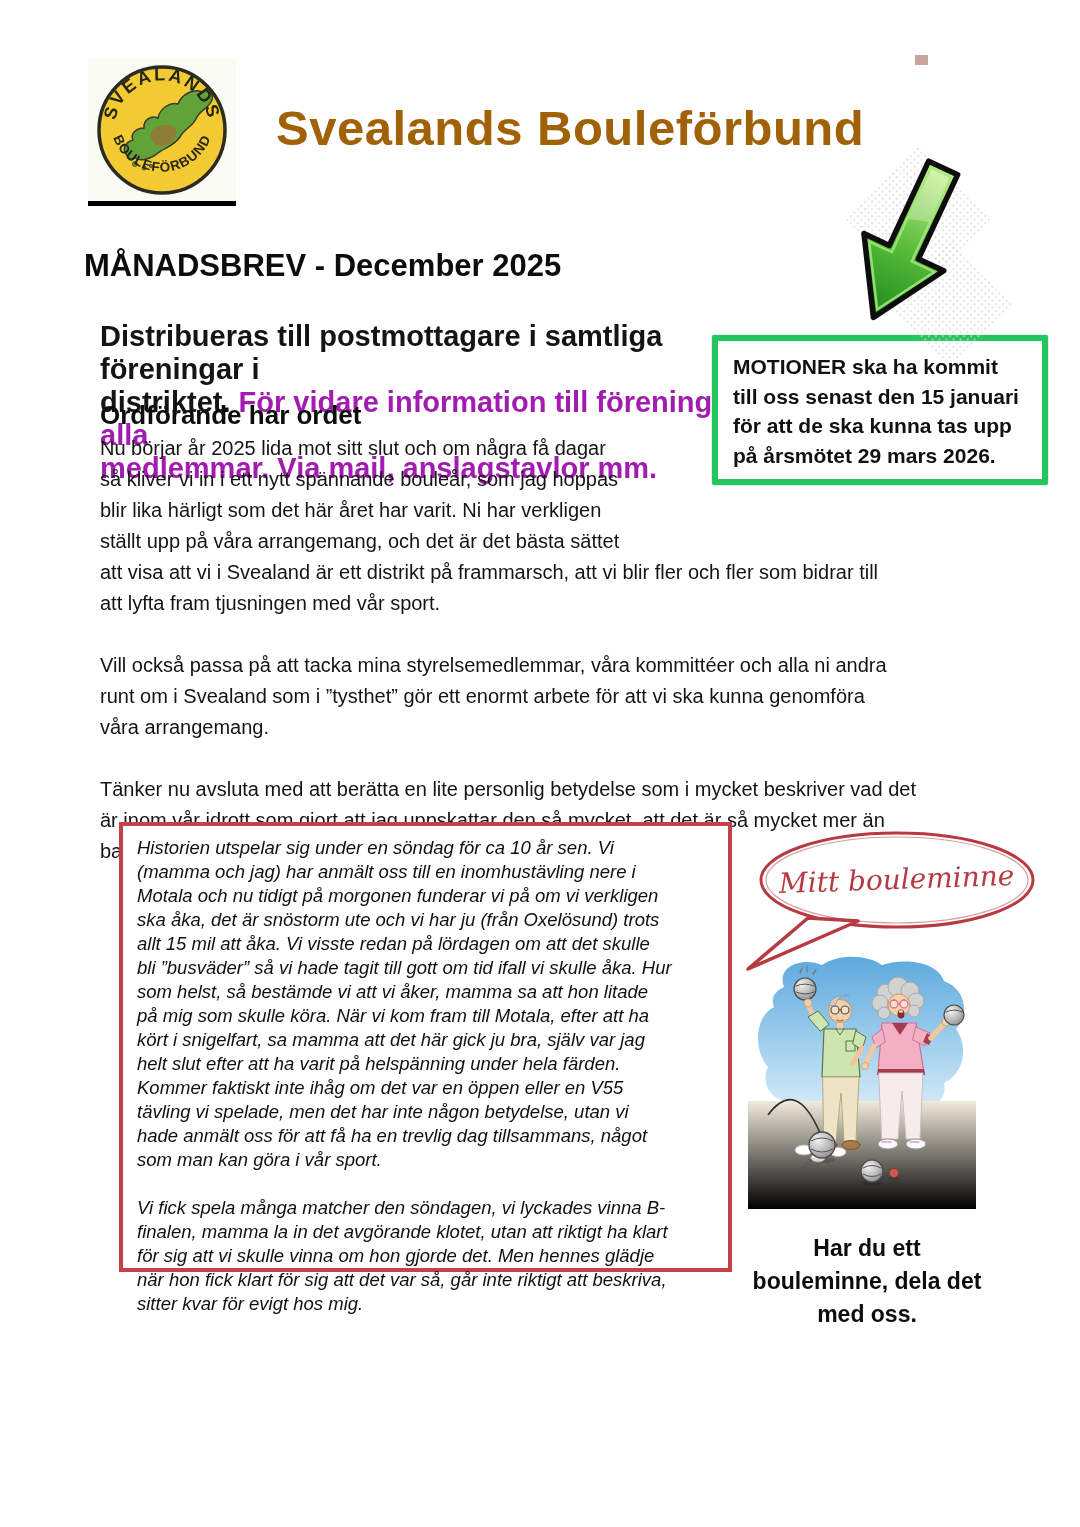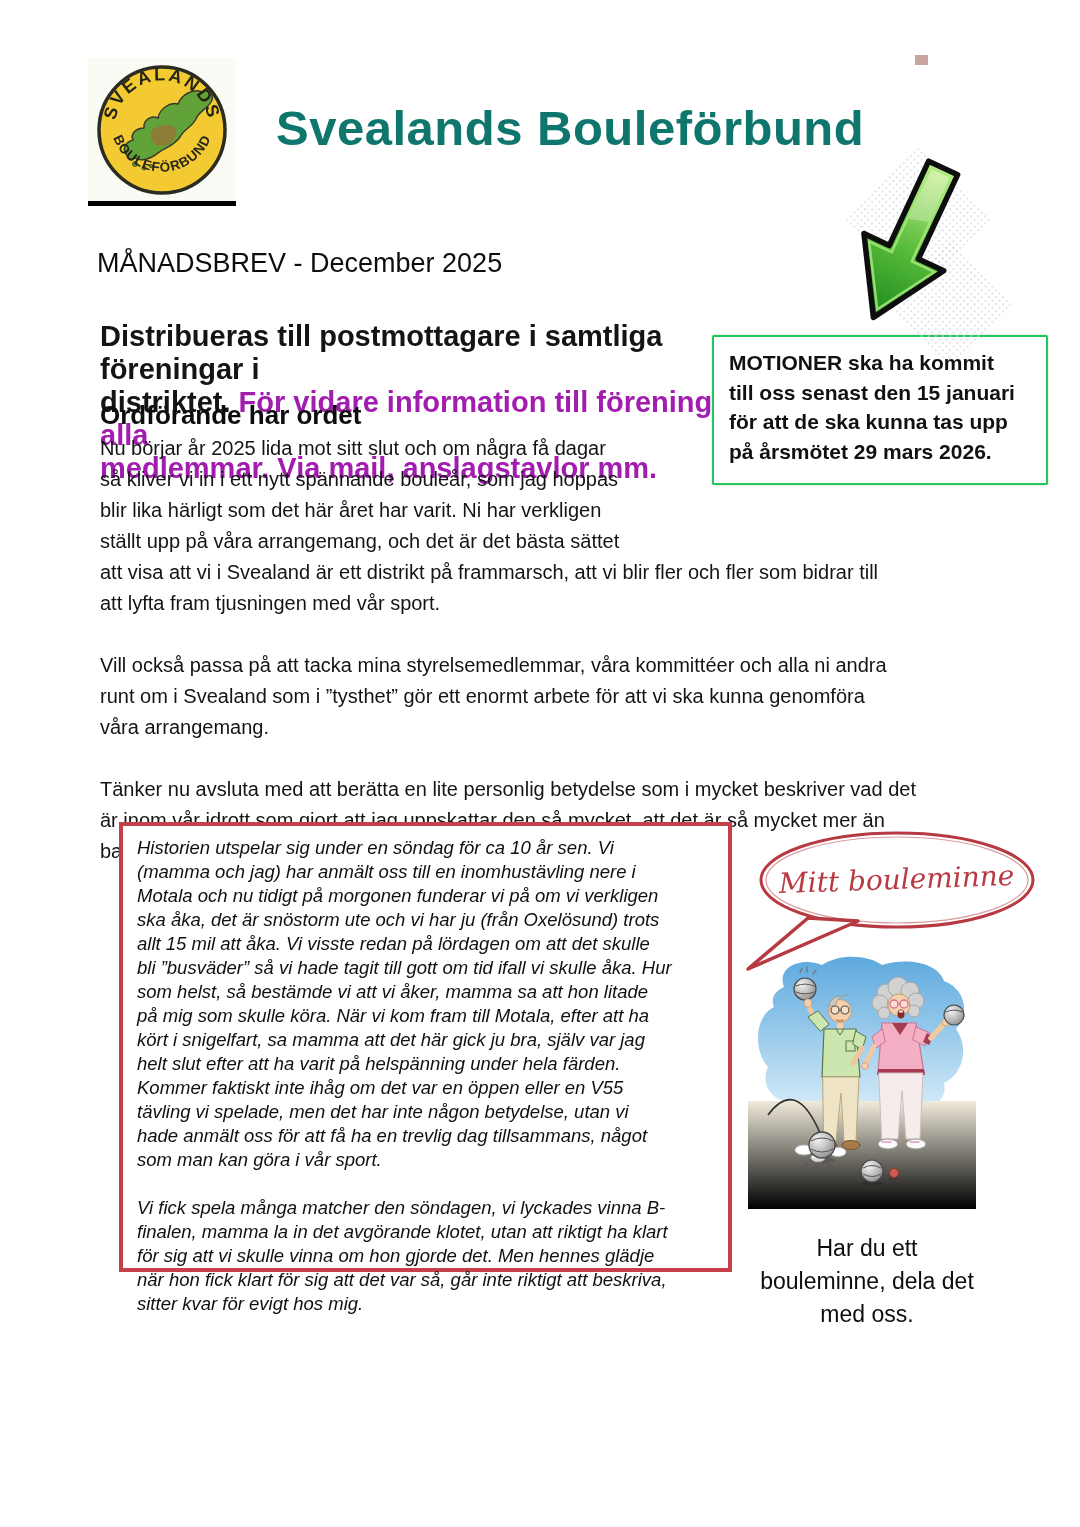--- a/index.html
+++ b/index.html
@@ -5,37 +5,37 @@
   html,body{margin:0;padding:0;background:#ffffff;}
   .page{
     position:relative;width:1080px;height:1527px;background:#ffffff;
     font-family:"Liberation Sans",sans-serif;color:#141414;overflow:hidden;
   }
   .abs{position:absolute;}
   .pre{white-space:pre-line;}
 
   .logo{left:88px;top:58px;width:148px;height:148px;}
   .brand{
-    left:276px;top:100px;font-size:49px;font-weight:600;color:#0f766e;
+    left:276px;top:100px;font-size:49px;font-weight:600;color:#a16207;
     letter-spacing:0.5px;z-index:1;
   }
   .artifact{left:915px;top:55px;width:13px;height:10px;background:#c9a59d;}
 
   .arrow-assembly{left:828px;top:148px;width:200px;height:212px;z-index:2;}
 
-  .h1{left:97px;top:248px;font-size:27px;font-weight:normal;color:#0d0d0d;letter-spacing:0;}
+  .h1{left:84px;top:248px;font-size:31px;font-weight:bold;color:#0d0d0d;letter-spacing:0;}
   .intro{
     left:100px;top:287px;width:690px;font-size:29px;font-weight:bold;
     line-height:33px;color:#141414;
   }
   .intro .red{color:#a21caf;}
 
   .motioner{
     left:712px;top:335px;width:336px;height:150px;box-sizing:border-box;
-    border:2px solid #22c55e;border-radius:2px;background:#fff;
+    border:6px solid #22c55e;border-radius:2px;background:#fff;
     padding:11px 10px 10px 15px;font-size:21px;font-weight:bold;line-height:29.5px;
     color:#111;box-shadow:0 0 0 1px #e7f0e6;
   }
 
   .ord-h{left:100px;top:400px;font-size:26px;font-weight:bold;color:#0d0d0d;}
   .ord-body{left:100px;top:433px;width:920px;font-size:20px;line-height:31px;}
   .ord-body p{margin:0 0 31px 0;}
 
   .storybox{
     left:119px;top:822px;width:613px;height:450px;box-sizing:border-box;
@@ -43,21 +43,21 @@
     padding:10px 14px 8px 14px;font-size:18.5px;font-style:italic;line-height:24px;color:#101010;
   }
   .storybox p{margin:0 0 24px 0;}
   .storybox p:last-child{margin-bottom:16px;}
 
   .bubble{left:742px;top:826px;width:300px;height:158px;}
   .cartoon{left:748px;top:953px;width:228px;height:256px;}
 
   .cta{
     left:742px;top:1232px;width:250px;text-align:center;
-    font-size:23px;font-weight:normal;line-height:33px;color:#0d0d0d;
+    font-size:23px;font-weight:bold;line-height:33px;color:#0d0d0d;
   }
 </style>
 </head>
 <body>
 
 <div class="page">
 
   <svg class="abs logo" viewBox="0 0 148 148">
     <rect x="0" y="0" width="148" height="148" fill="#fbfbf5"></rect>
     <rect x="0" y="143" width="148" height="5" fill="#ececе8"></rect>

